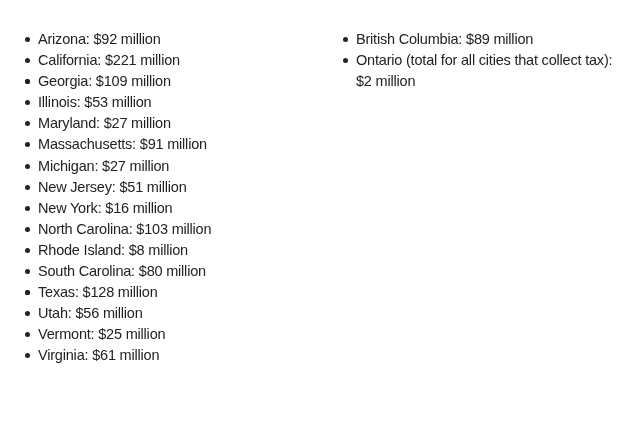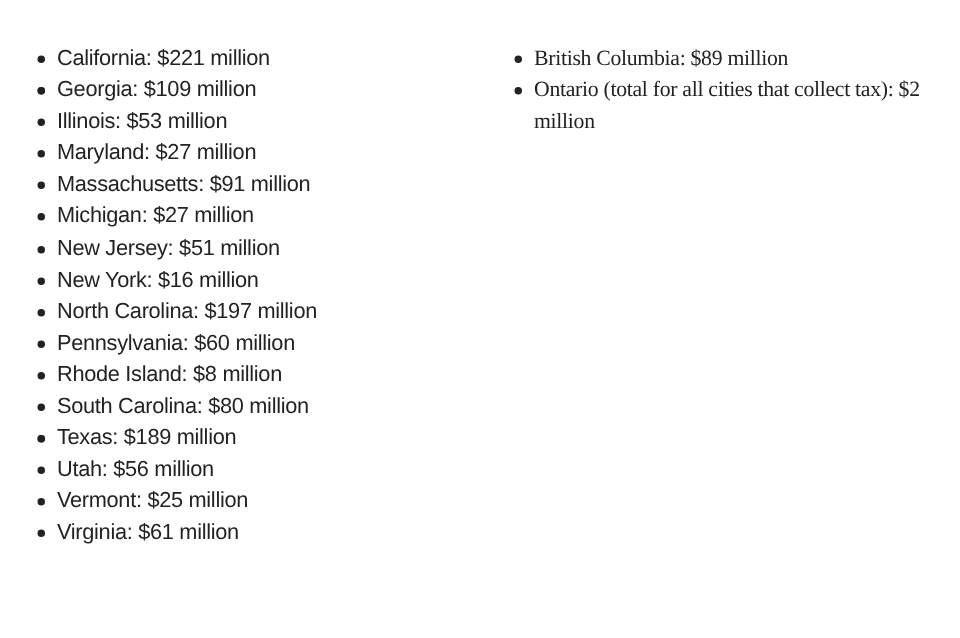--- a/index.html
+++ b/index.html
@@ -4,53 +4,53 @@
   <style>
     html, body { margin: 0; padding: 0; background: #ffffff; }
     body {
       width: 640px; height: 425px; overflow: hidden; position: relative;
       font-family: "Liberation Sans", "DejaVu Sans", sans-serif;
       color: #222222;
       font-size: 14.5px;
     }
     .col { position: absolute; top: 29px; margin: 0; padding: 0; list-style: none; }
     .col-left { left: 22px; width: 300px; }
-    .col-right { left: 340px; width: 290px; font-family: Liberation Serif, serif; }
+    .col-right { left: 340px; width: 290px; }
     .col li {
       position: relative;
       padding-left: 16px;
       line-height: 21.1px;
       letter-spacing: -0.2px;
       white-space: normal;
     }
     .col li .bullet {
       position: absolute; left: 3px; top: 8px;
       width: 5px; height: 5px; border-radius: 50%;
       background: #222222;
     }
   </style>
 </head>
 <body>
 
 <ul class="col col-left">
+  <li><span class="bullet"></span><span>Arizona: $92 million</span></li>
   <li><span class="bullet"></span><span>California: $221 million</span></li>
   <li><span class="bullet"></span></li>
   <li><span class="bullet"></span><span>Georgia: $109 million</span></li>
   <li><span class="bullet"></span><span>Illinois: $53 million</span></li>
   <li><span class="bullet"></span><span>Maryland: $27 million</span></li>
   <li><span class="bullet"></span><span>Massachusetts: $91 million</span></li>
   <li><span class="bullet"></span><span>Michigan: $27 million</span></li>
   <li><span class="bullet"></span><span>New Jersey: $51 million</span></li>
   <li><span class="bullet"></span><span>New York: $16 million</span></li>
-  <li><span class="bullet"></span><span>North Carolina: $197 million</span></li>
-  <li><span class="bullet"></span><span>Pennsylvania: $60 million</span></li>
+  <li><span class="bullet"></span><span>North Carolina: $103 million</span></li>
   <li><span class="bullet"></span><span>Rhode Island: $8 million</span></li>
   <li><span class="bullet"></span><span>South Carolina: $80 million</span></li>
   <li><span class="bullet"></span></li>
-  <li><span class="bullet"></span><span>Texas: $189 million</span></li>
+  <li><span class="bullet"></span><span>Texas: $128 million</span></li>
   <li><span class="bullet"></span><span>Utah: $56 million</span></li>
   <li><span class="bullet"></span><span>Vermont: $25 million</span></li>
   <li><span class="bullet"></span><span>Virginia: $61 million</span></li>
 </ul>
 
 <ul class="col col-right">
   <li><span class="bullet"></span><span>British Columbia: $89 million</span></li>
   <li><span class="bullet"></span><span>Ontario (total for all cities that collect tax): $2 million</span></li>
 </ul>
 

